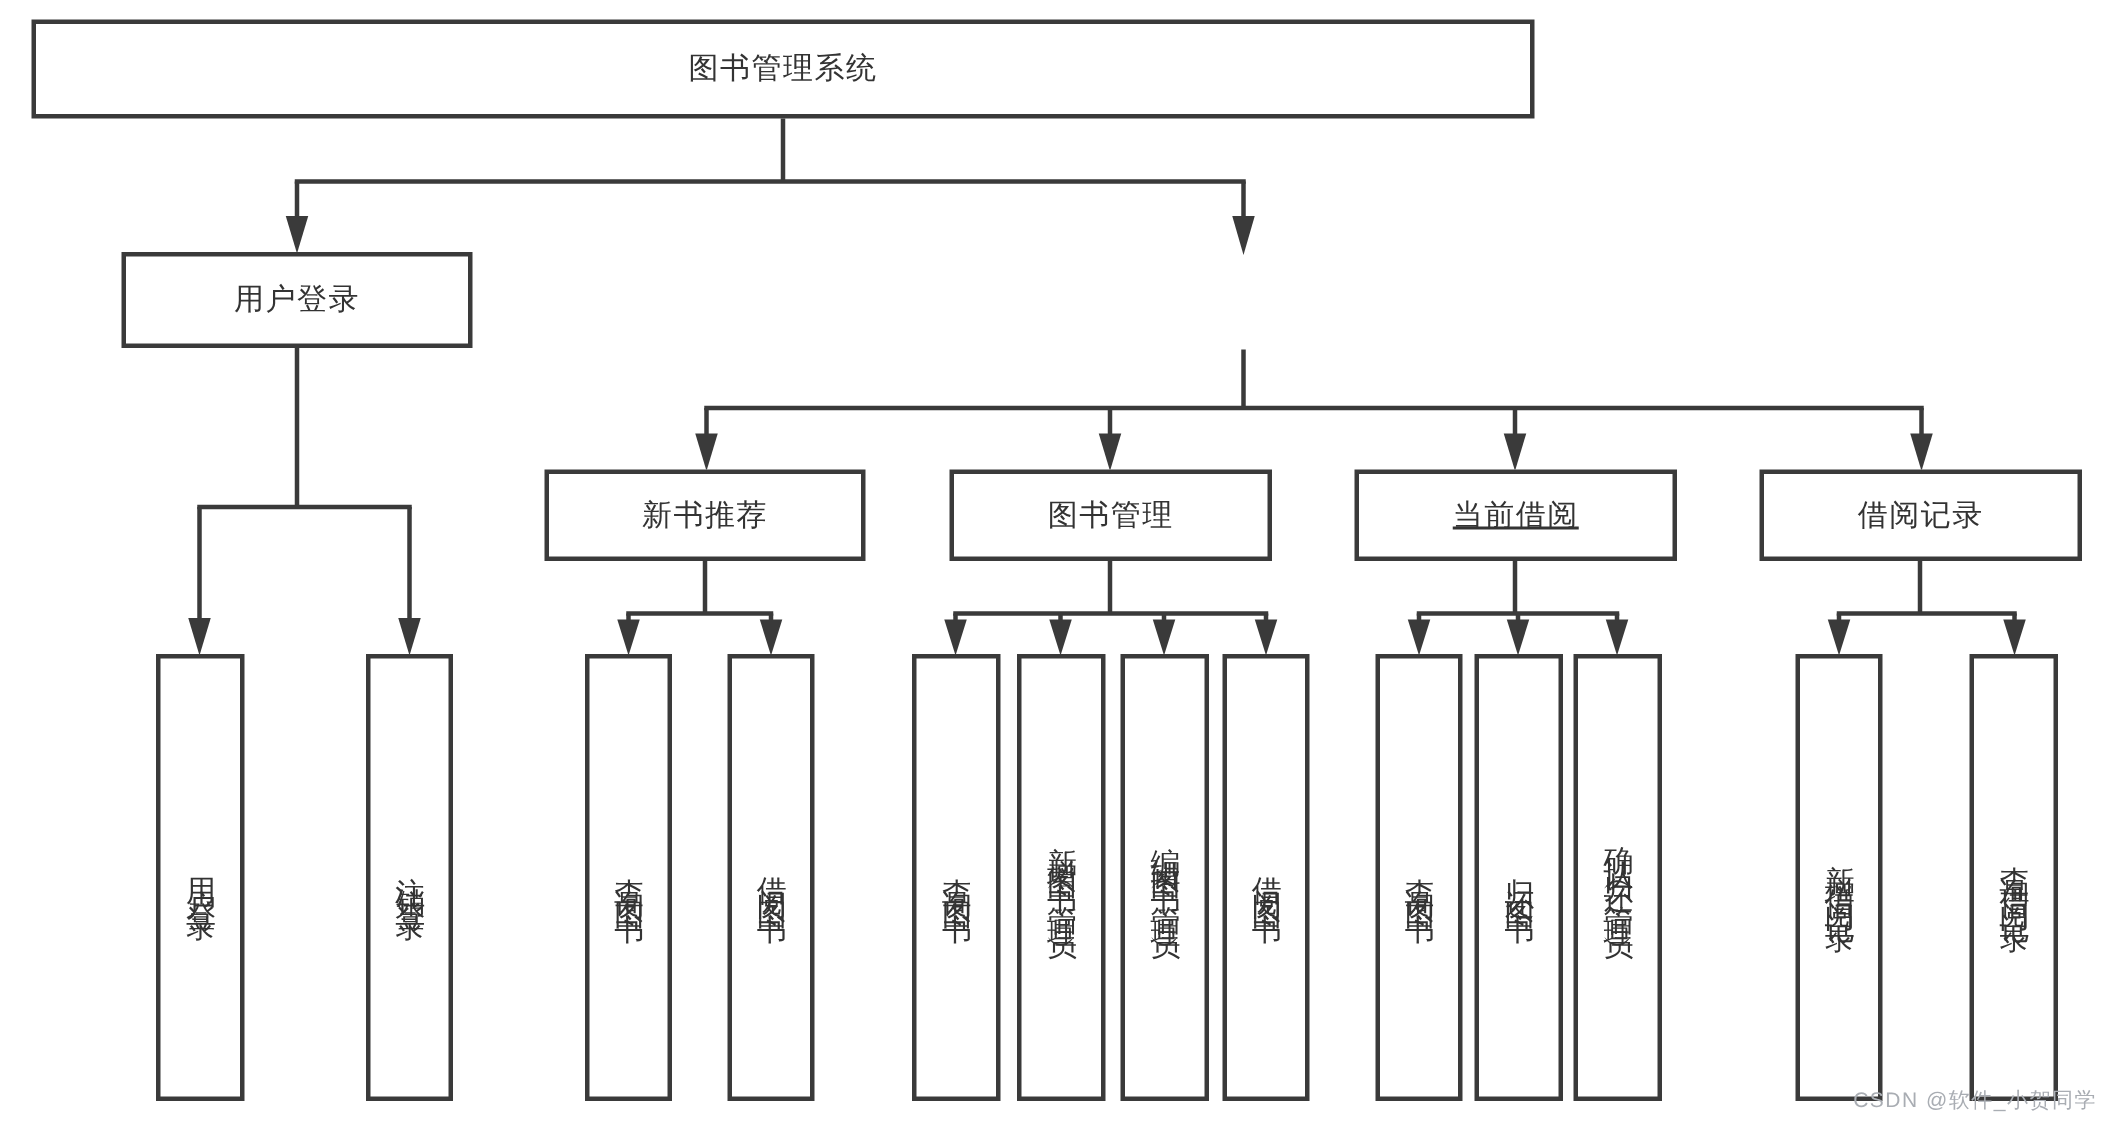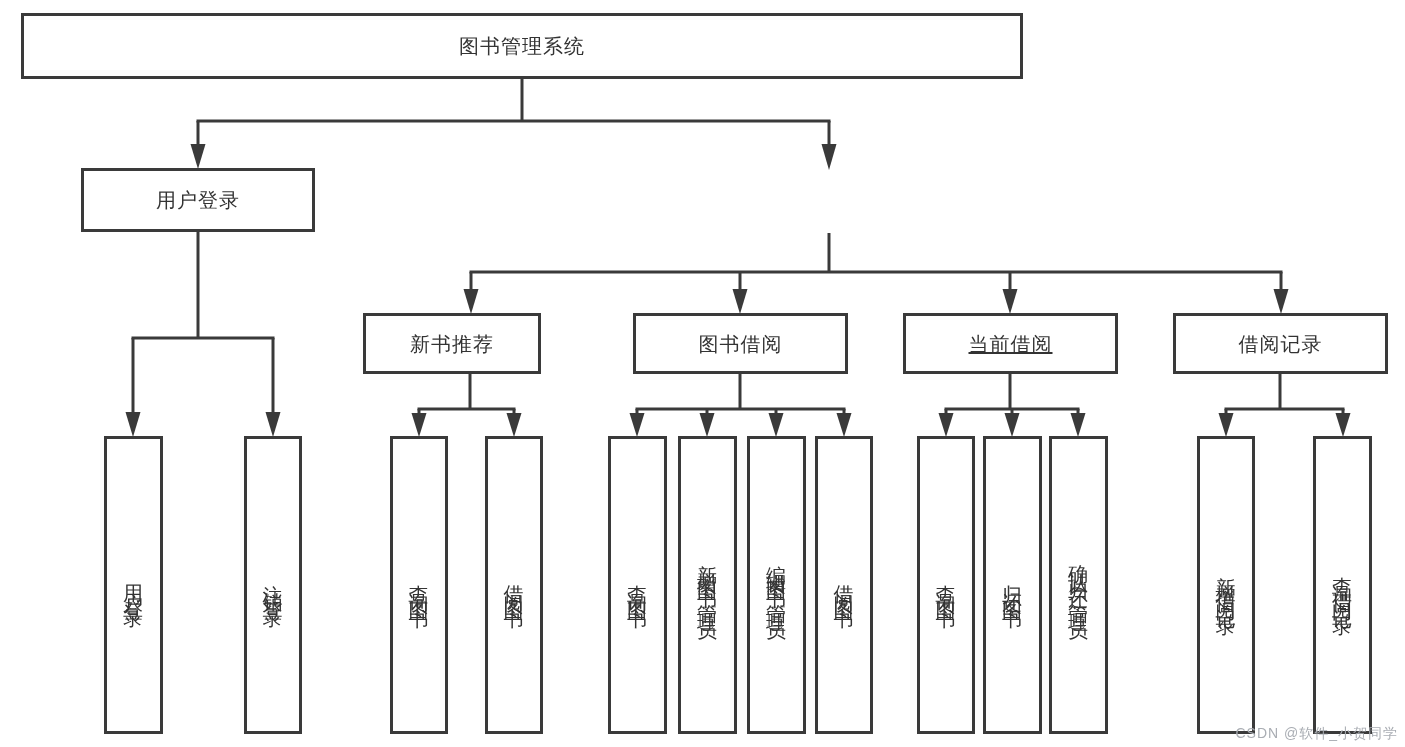--- a/index.html
+++ b/index.html
@@ -27,21 +27,21 @@
   .node.vertical span{
     writing-mode:vertical-rl;text-orientation:mixed;
     letter-spacing:8px;font-size:20px;
   }
   
   .n-root{left:21px;top:13px;width:1002px;height:66px;}
   
   .n-user-login{left:81px;top:168px;width:234px;height:64px;}
   .n-book-mgmt{left:712px;top:169px;width:234px;height:64px;}
   
-  .n-new-book{left:363px;top:313px;width:178px;height:61px;}
+  .n-new-book{left:363px;top:313px;width:214px;height:61px;}
   .n-borrowing{left:633px;top:313px;width:215px;height:61px;}
   .n-current{left:903px;top:313px;width:215px;height:61px;text-decoration:underline;}
   .n-records{left:1173px;top:313px;width:215px;height:61px;}
   
   .leaf{top:436px;height:298px;}
   .lf-1a{left:104px;width:59px;} .lf-1b{left:244px;width:58px;}
   .lf-2a{left:390px;width:58px;} .lf-2b{left:485px;width:58px;}
   .lf-3a{left:608px;width:59px;} .lf-3b{left:678px;width:59px;}
   .lf-3c{left:747px;width:59px;} .lf-3d{left:815px;width:58px;}
   .lf-4a{left:917px;width:58px;} .lf-4b{left:983px;width:59px;}
@@ -138,21 +138,21 @@
   </div>
 
   <div class="node n-user-login">
     <span>用户登录</span>
   </div>
 
   <div class="node n-new-book">
     <span>新书推荐</span>
   </div>
   <div class="node n-borrowing">
-    <span>图书借阅</span>
+    <span>图书管理</span>
   </div>
   <div class="node n-current">
     <span>当前借阅</span>
   </div>
   <div class="node n-records">
     <span>借阅记录</span>
   </div>
 
   <div class="node vertical leaf lf-1a">
     <span>用户登录</span>

